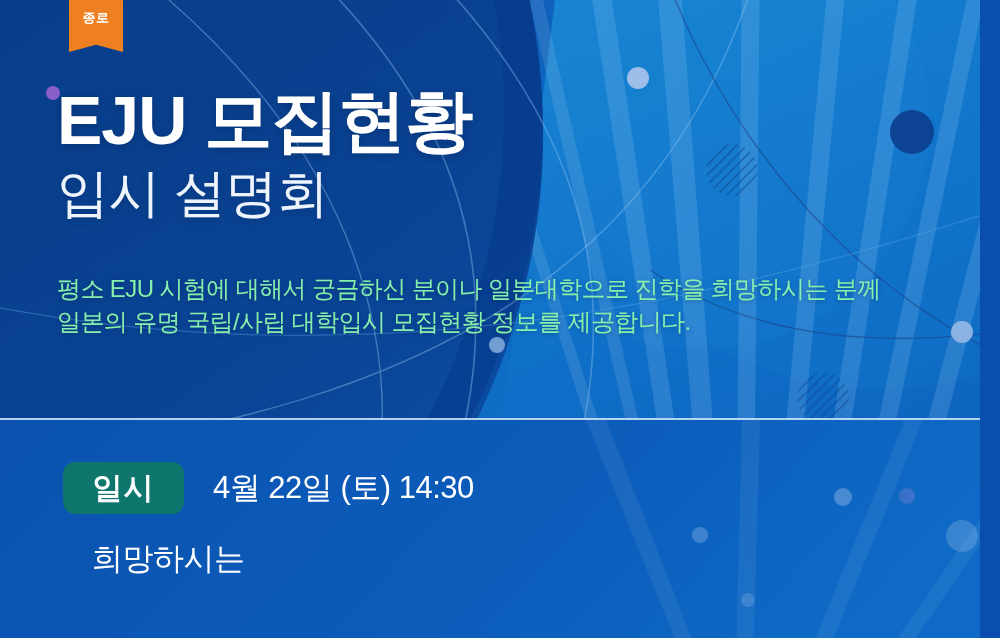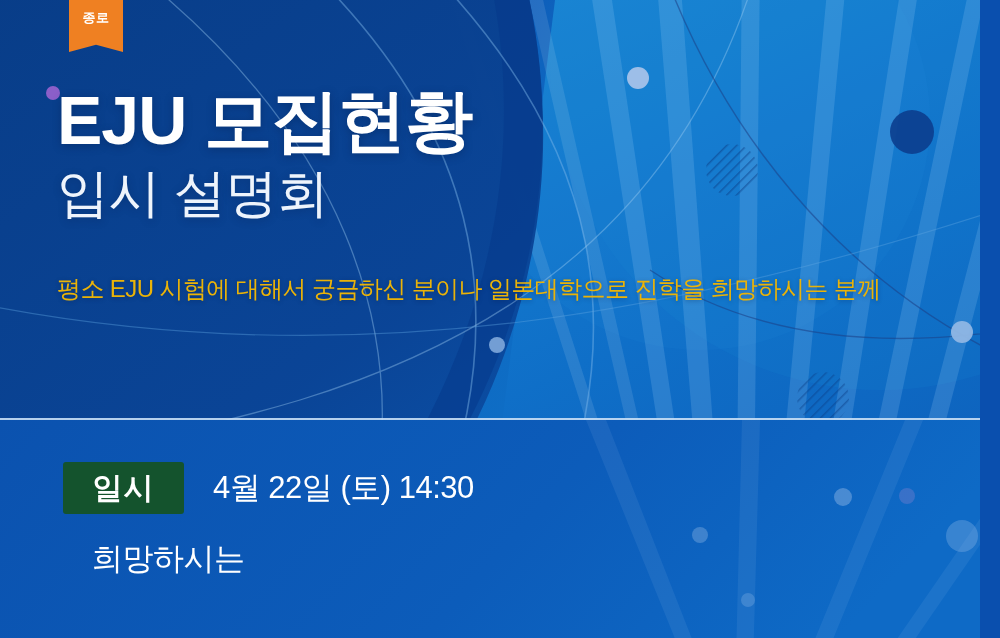--- a/index.html
+++ b/index.html
@@ -51,21 +51,21 @@
     font-size:52px; font-weight:300;
     letter-spacing:-0.5px; line-height:1;
     white-space:nowrap;
     text-shadow:0 2px 8px rgba(2,25,70,.30);
     text-align:right;
   }
 
   .desc {
     position:absolute; left:57px; top:272px;
     width:920px;
-    color:#eab308;
+    color:#86efac;
     font-size:24px; font-weight:400;
     line-height:1.38;
     letter-spacing:-0.6px;
     text-shadow:0 1px 4px rgba(2,25,70,.35);
   }
   .desc-line { display:block; white-space:nowrap; }
 
   .divider {
     position:absolute; left:0; top:418px;
     width:1000px; height:2px;
@@ -75,22 +75,22 @@
   }
 
   
   .info { position:absolute; left:63px; top:462px; z-index:5; }
   .info-row {
     display:flex; align-items:center;
     height:52px; margin-bottom:19px;
   }
   .info-badge {
     width:121px; height:52px;
-    background:#14532d;
-    border-radius:3px;
+    background:#0f766e;
+    border-radius:12px;
     display:flex; align-items:center; justify-content:center;
     color:#ffffff;
     font-size:30px; font-weight:700;
     letter-spacing:1px;
     flex:0 0 auto;
   }
   .info-value {
     margin-left:29px;
     color:#ffffff;
     font-size:31px; font-weight:400;
@@ -222,20 +222,21 @@
   </div>
 
   <div class="content">
 
     <div class="title-main">EJU 모집현황</div>
 
     <div class="title-sub">입시 설명회</div>
 
     <div class="desc">
       <span class="desc-line">평소 EJU 시험에 대해서 궁금하신 분이나 일본대학으로 진학을 희망하시는 분께</span>
+      <span class="desc-line">일본의 유명 국립/사립 대학입시 모집현황 정보를 제공합니다.</span>
     </div>
 
     <div class="divider"></div>
 
     <div class="info">
 
       <div class="info-row">
         <div class="info-badge">일시</div>
         <div class="info-value">4월 22일 (토) 14:30</div>
       </div>

